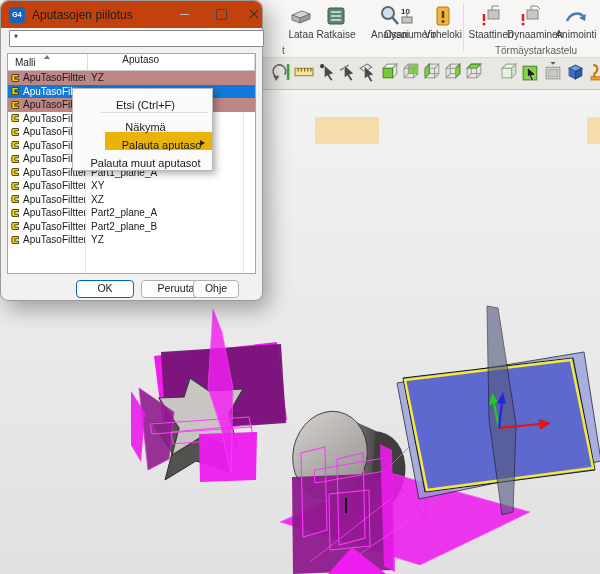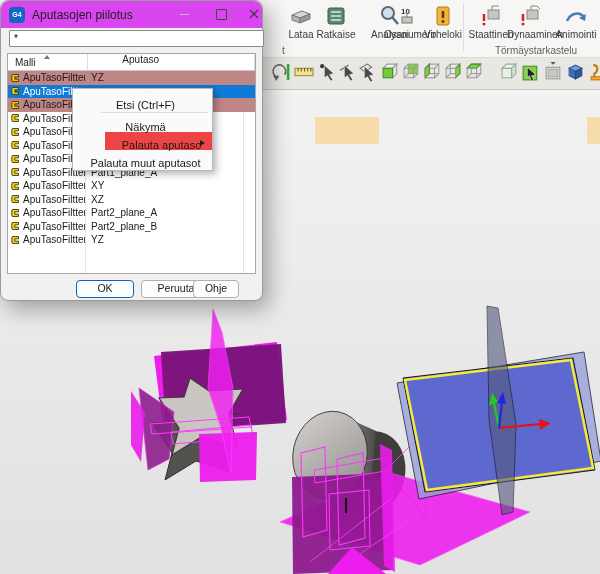--- a/index.html
+++ b/index.html
@@ -14,21 +14,21 @@
   .rib-item .ric{height:27px;display:flex;align-items:center;justify-content:center;}
   .rib-label{font-size:10px;color:#3c3c3c;white-space:nowrap;}
   .rib-group-label{position:absolute;top:45px;font-size:10px;color:#5f5f5f;white-space:nowrap;}
   .rib-sep{position:absolute;top:3px;width:1px;height:48px;background:#e0dedb;}
   .tbtn{position:absolute;top:62px;width:20px;height:20px;}
   .tan{position:absolute;top:59px;height:27px;background:#f7dcab;border-radius:2px;}
   
   #dialog{position:absolute;left:0;top:0;width:263px;height:301px;background:#f2f1f0;
           border:1px solid #9a9a9a;border-radius:8px;box-shadow:6px 8px 22px rgba(0,0,0,.33);
           z-index:10;box-sizing:border-box;}
-  #titlebar{position:absolute;left:0;top:0;width:100%;height:27px;background:#d946ef;
+  #titlebar{position:absolute;left:0;top:0;width:100%;height:27px;background:#c2410c;
             border-radius:8px 8px 0 0;display:flex;align-items:center;}
   #app-icon{width:16px;height:16px;margin-left:8px;border-radius:4px;background:#1565c0;
             color:#fff;font-size:7px;font-weight:bold;display:flex;align-items:center;justify-content:center;}
   #dlg-title{font-size:12px;color:#1d1d1d;margin-left:7px;}
   .wctl{position:absolute;top:0;width:30px;height:26px;display:flex;align-items:center;justify-content:center;}
   #min-btn{left:168px;}#max-btn{left:205px;}#close-btn{left:238px;}
   #min-btn .dash{width:9px;height:1px;background:#bdbdbd;}
   #max-btn .sq{width:9px;height:9px;border:1px solid #444;border-radius:1px;}
   #filter-input{position:absolute;left:8px;top:29px;width:245px;height:15px;border:1px solid #8a8a8a;
                 background:#fff;font-size:10px;font-family:"Liberation Sans",sans-serif;padding:0 4px;border-radius:1px;}
@@ -51,21 +51,21 @@
   .dlg-btn{position:absolute;top:279px;height:18px;background:#fdfdfd;border:1px solid #b0b0b0;
            border-radius:4px;font-size:10.5px;color:#1a1a1a;text-align:center;line-height:15px;box-sizing:border-box;}
   #ok-btn{left:75px;width:58px;border:1.5px solid #0067c0;}
   #cancel-btn{left:140px;width:70px;}
   #help-btn{left:192px;width:46px;}
   
   #ctx-menu{position:absolute;left:72px;top:88px;width:141px;background:#fafafa;border:1px solid #b8b8b8;
             box-shadow:3px 3px 7px rgba(0,0,0,.3);z-index:40;padding:2px 0;box-sizing:border-box;}
   .menu-item{height:18px;display:flex;align-items:center;font-size:11px;color:#1a1a1a;padding-left:6px;gap:7px;flex-direction:column;}
   .menu-item.tall{height:20px;}
-  .menu-item.hl{background:#ef4444;margin-left:32px;}
+  .menu-item.hl{background:#eab308;margin-left:32px;}
   .menu-sep{height:1px;background:#dcdcdc;margin:1px 4px 1px 28px;}
   .sub-arrow{margin-left:auto;margin-right:7px;width:0;height:0;
              border-top:3.5px solid transparent;border-bottom:3.5px solid transparent;border-left:5px solid #222;}
   #scene{position:absolute;left:0;top:0;z-index:1;}
 </style>
 </head>
 <body>
 
 <svg id="scene" width="600" height="574">
   <defs>

